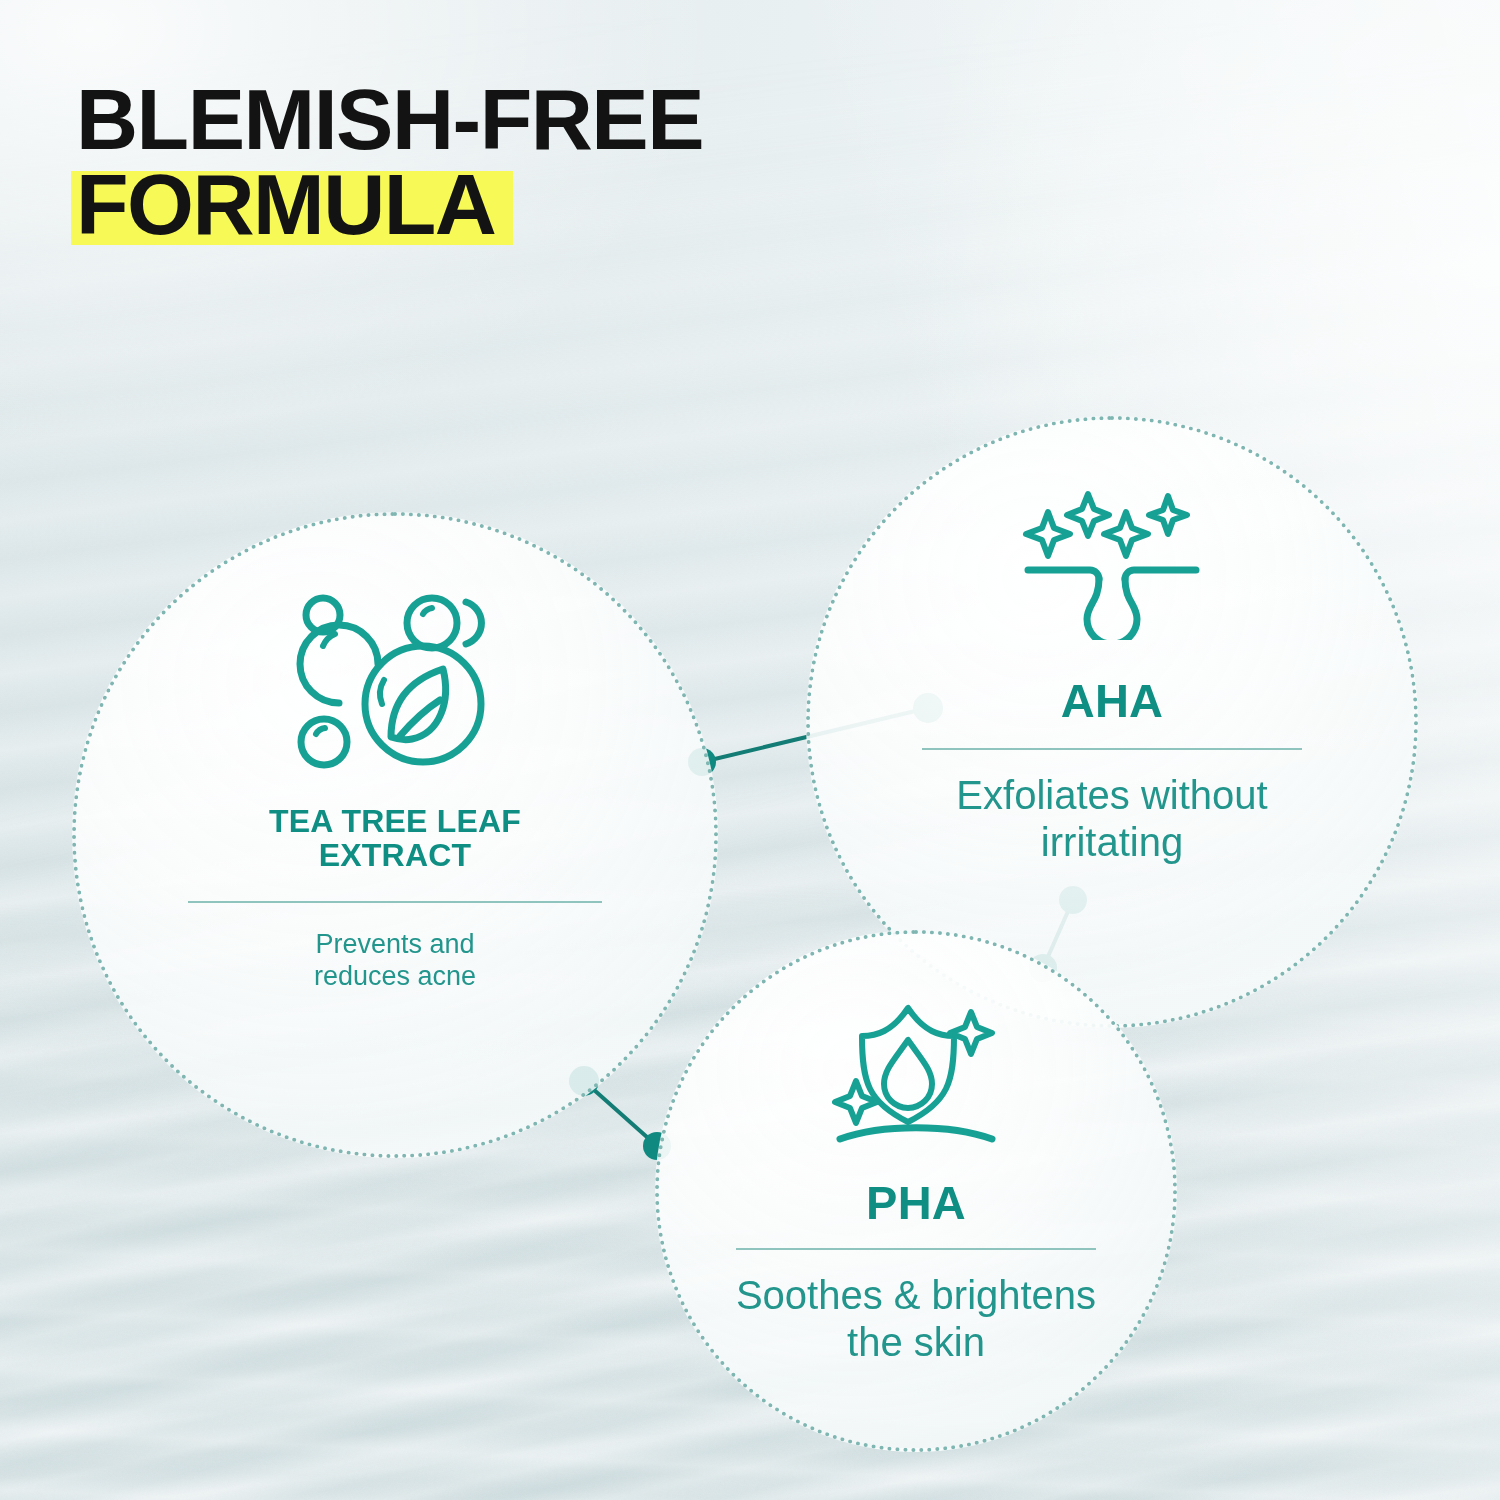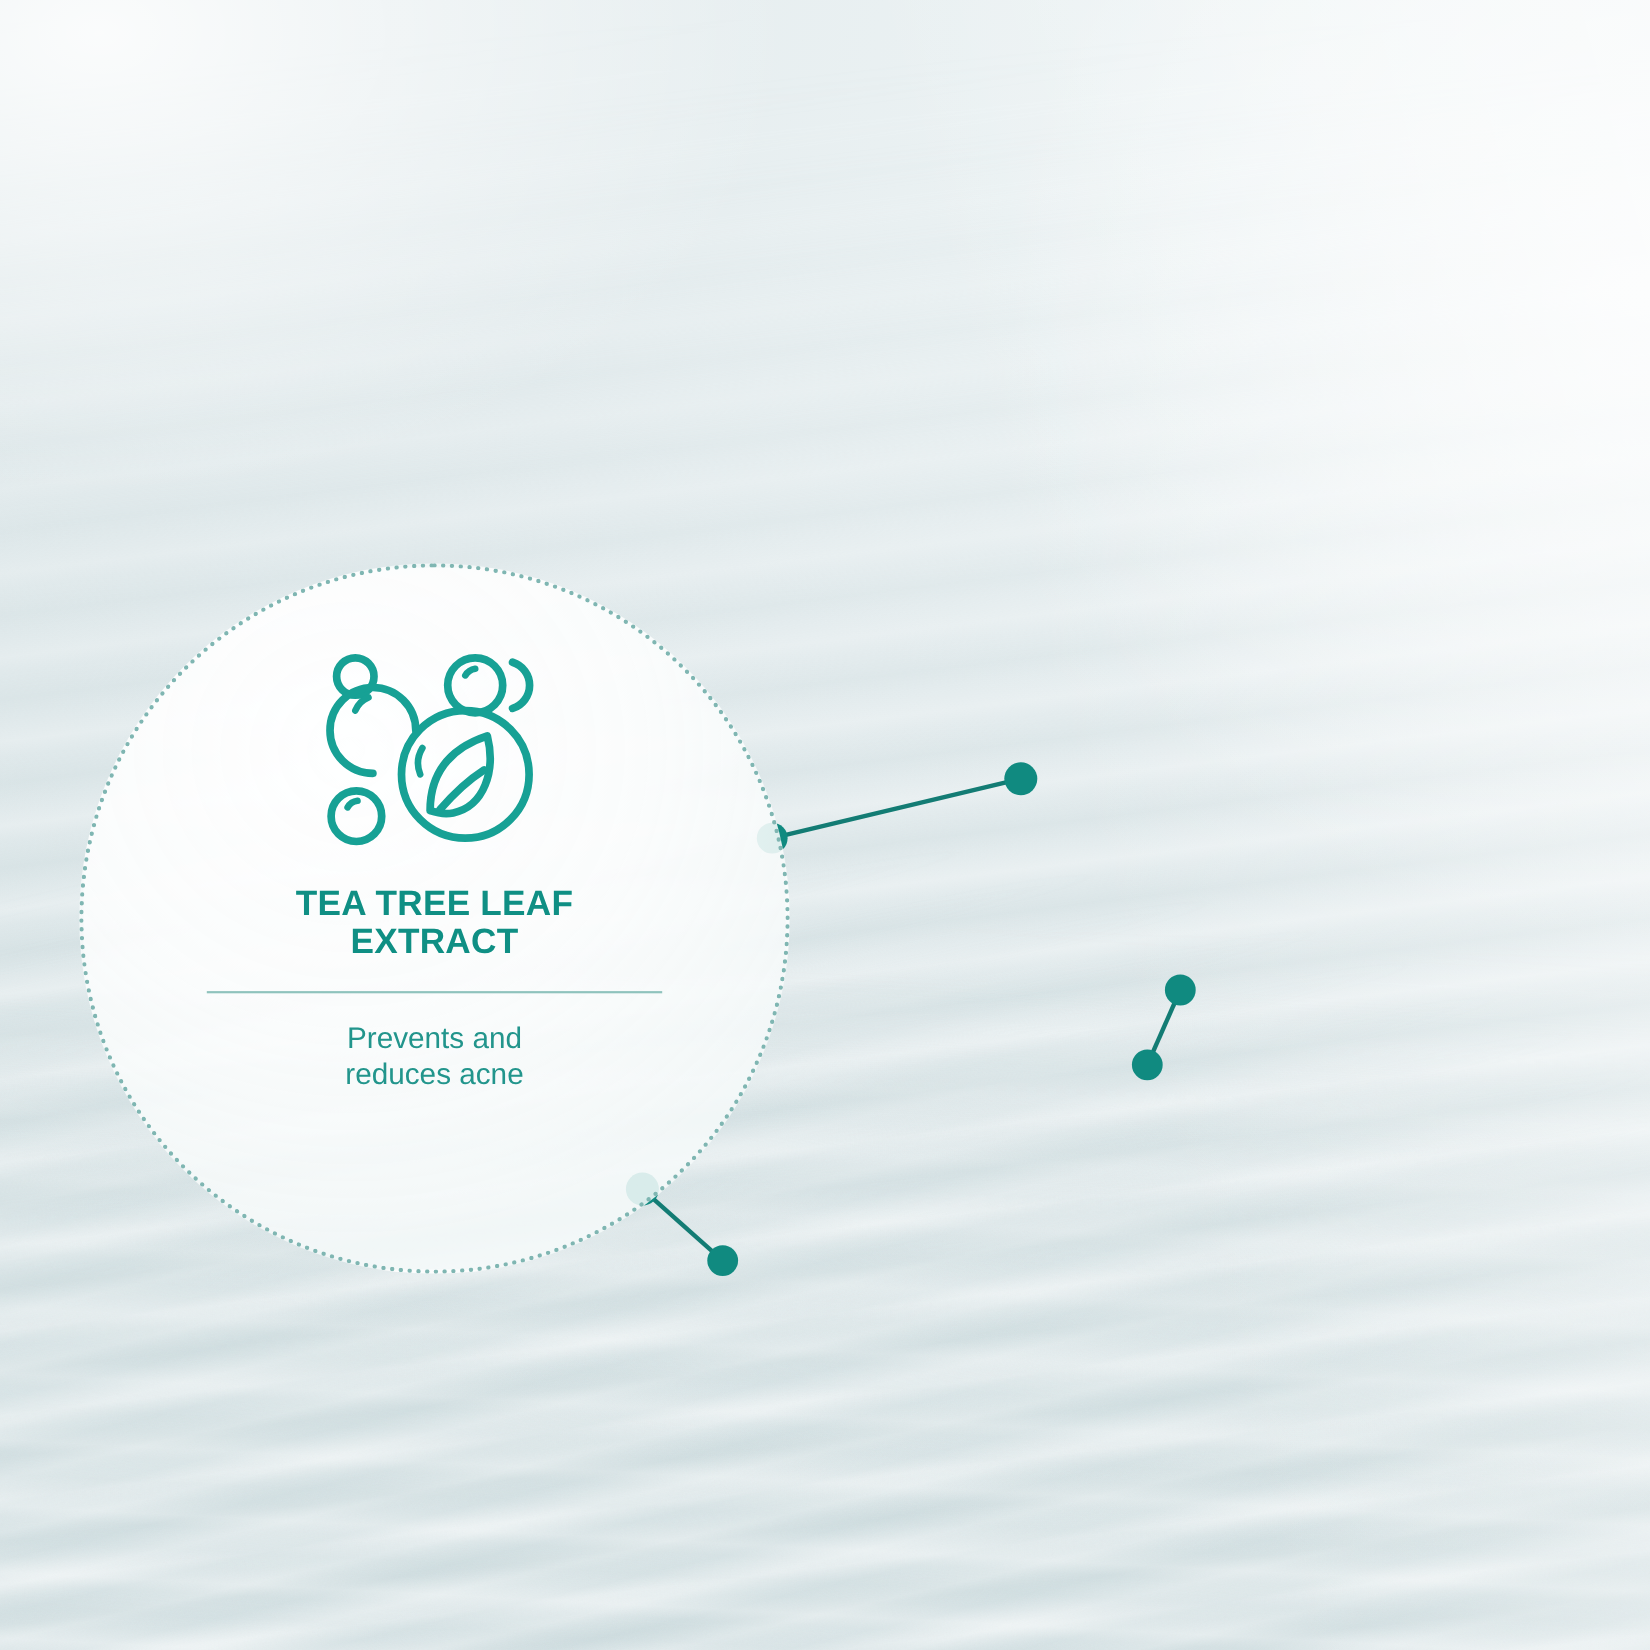--- a/index.html
+++ b/index.html
@@ -227,20 +227,23 @@
 <div id="canvas">
 
   <div class="bg-layer bg-base"></div>
   <div class="bg-layer bg-ripples-a"></div>
   <div class="bg-layer bg-ripples-b"></div>
   <div class="bg-layer bg-ripples-c"></div>
   <div class="bg-layer bg-sheen-tl"></div>
   <div class="bg-layer bg-sheen-tr"></div>
   <div class="bg-layer bg-sheen-r"></div>
 
+  <div id="heading-block">
+    <h1 class="headline"><span class="headline-l1">BLEMISH-FREE</span><span class="headline-l2"><span class="hl-mark"></span><span class="hl-text">FORMULA</span></span></h1>
+  </div>
 
 
   <svg id="connectors" viewBox="0 0 1500 1500">
     <g>
       <line x1="702" y1="762" x2="928" y2="708" stroke="#137c74" stroke-width="4"></line>
       <circle cx="702" cy="762" r="14" fill="#108a80"></circle>
       <circle cx="928" cy="708" r="15" fill="#108a80"></circle>
     </g>
     <g>
       <line x1="1073" y1="900" x2="1043" y2="968" stroke="#137c74" stroke-width="4"></line>
@@ -278,15 +281,57 @@
         <path d="M94 90a27 27 0 0 0 -2 24" stroke-width="6"></path>
       </svg>
       <div class="node-title">TEA TREE LEAF
 EXTRACT</div>
       <hr class="node-rule">
       <div class="node-desc">Prevents and
 reduces acne</div>
     </div>
   </div>
 
-
+  <div class="node" id="node-aha">
+    <div class="node-disc"></div>
+    <div class="node-inner">
+      <svg class="node-icon" width="180" height="150" viewBox="0 0 180 150" fill="none" stroke="#17a195" stroke-width="6" stroke-linecap="round" stroke-linejoin="round">
+
+        <path d="M26 22 L32 38 L48 44 L32 50 L26 66 L20 50 L4 44 L20 38 Z"></path>
+        <path d="M66 4 L72 19 L87 25 L72 31 L66 46 L60 31 L45 25 L60 19 Z"></path>
+        <path d="M104 22 L110 38 L126 44 L110 50 L104 66 L98 50 L82 44 L98 38 Z"></path>
+        <path d="M146 6 L151 20 L165 25 L151 30 L146 44 L141 30 L127 25 L141 20 Z"></path>
+
+        <path d="M6 80 H68 a9 9 0 0 1 9 9" stroke-width="7"></path>
+        <path d="M174 80 H112 a9 9 0 0 0 -9 9" stroke-width="7"></path>
+
+        <path d="M77 89 c0 22 -12 26 -12 40 a25 25 0 0 0 50 0 c0 -14 -12 -18 -12 -40" stroke-width="7"></path>
+      </svg>
+      <div class="node-title">AHA</div>
+      <hr class="node-rule">
+      <div class="node-desc">Exfoliates without
+irritating</div>
+    </div>
+  </div>
+
+  <div class="node" id="node-pha">
+    <div class="node-disc"></div>
+    <div class="node-inner">
+      <svg class="node-icon" width="168" height="152" viewBox="0 0 168 152" fill="none" stroke="#17a195" stroke-width="6" stroke-linecap="round" stroke-linejoin="round">
+
+        <path d="M76 10 C60 34 44 38 30 38 c0 46 6 66 46 86 40 -20 46 -40 46 -86 -14 0 -30 -4 -46 -28 Z"></path>
+
+        <path d="M76 42 c-14 20 -24 30 -24 44 a24 24 0 0 0 48 0 c0 -14 -10 -24 -24 -44 Z"></path>
+
+        <path d="M139 14 L145 29 L160 35 L145 41 L139 56 L133 41 L118 35 L133 29 Z"></path>
+
+        <path d="M24 83 L30 98 L45 104 L30 110 L24 125 L18 110 L3 104 L18 98 Z"></path>
+
+        <path d="M8 141 C50 126 118 126 160 141" stroke-width="7"></path>
+      </svg>
+      <div class="node-title">PHA</div>
+      <hr class="node-rule">
+      <div class="node-desc">Soothes &amp; brightens
+the skin</div>
+    </div>
+  </div>
 
 </div>
 
 </body></html>

